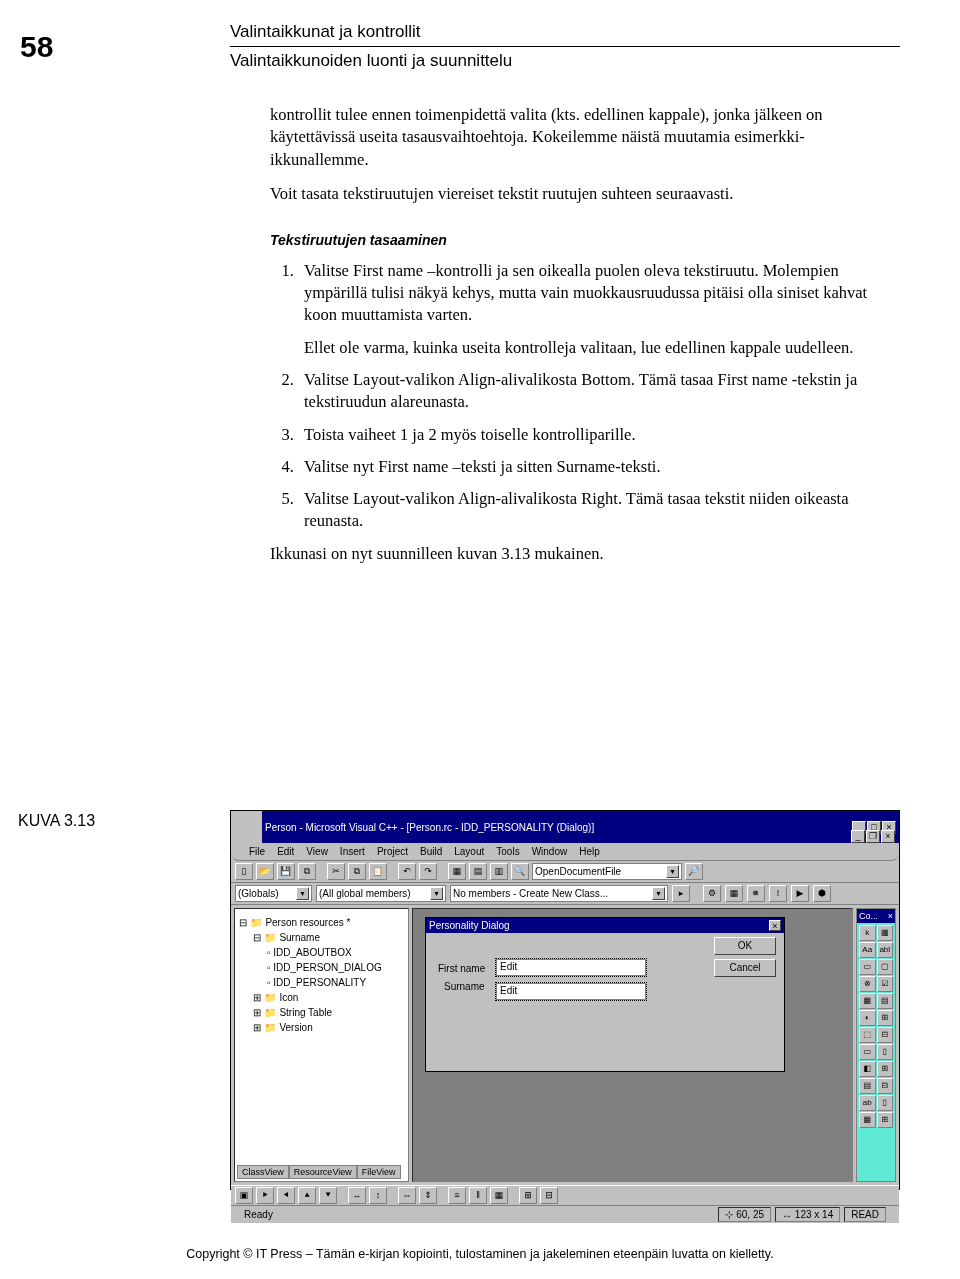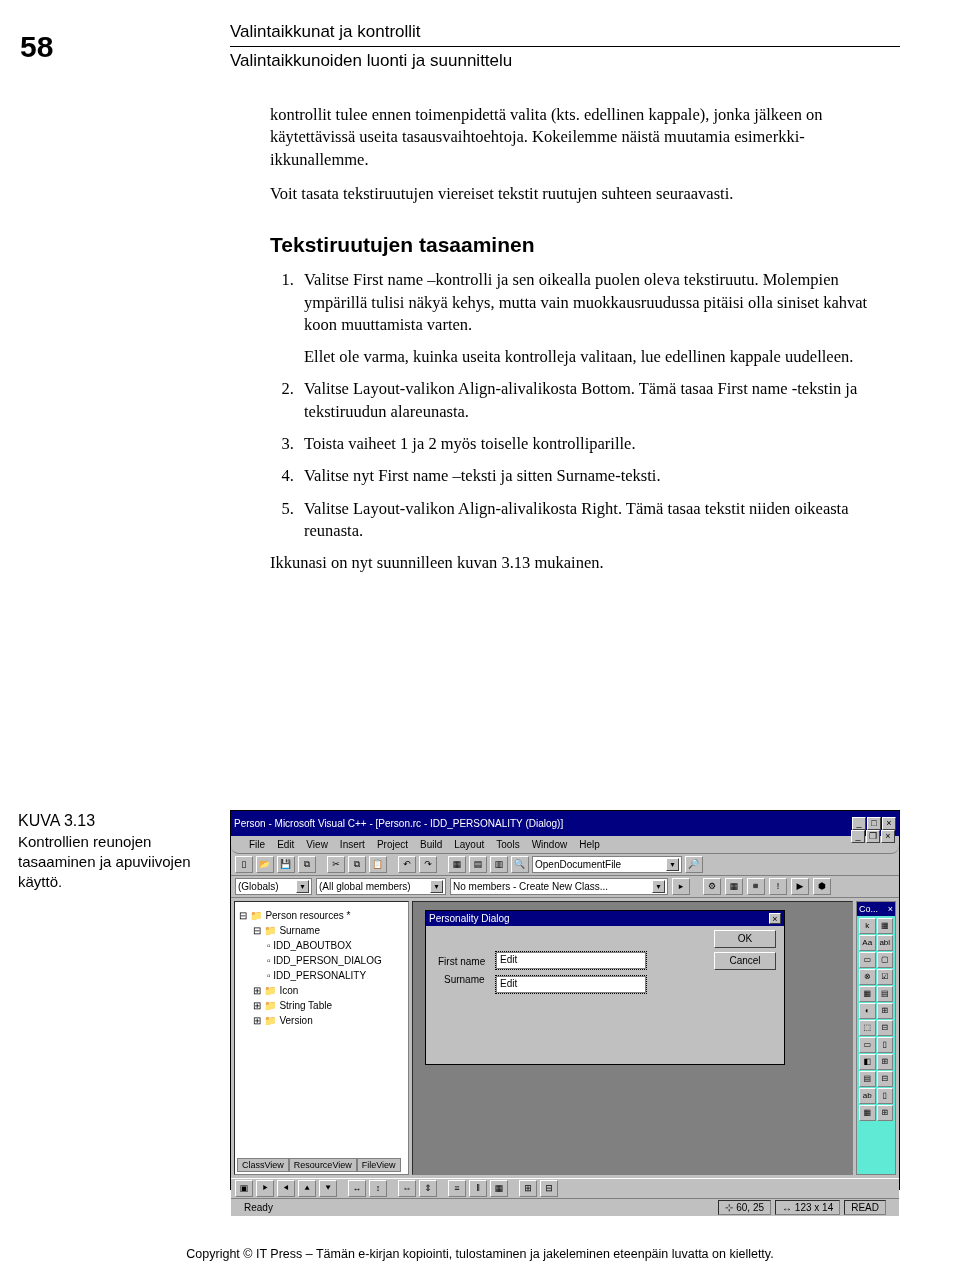--- a/index.html
+++ b/index.html
@@ -43,23 +43,24 @@
     left: 270px;
     right: 90px;
     top: 104px;
     font-size: 16.5px;
     line-height: 1.35;
   }
   .body-col p { margin-bottom: 12px; }
   .subhead {
     font-family: Arial, sans-serif;
     font-weight: bold;
-    font-size: 21px;
+    font-size: 14px;
     margin-top: 26px;
     margin-bottom: 10px;
+    font-style: italic;
   }
   ol.steps {
     list-style: decimal;
     margin-left: 28px;
   }
   ol.steps li {
     margin-bottom: 10px;
     padding-left: 6px;
   }
   ol.steps li p.sub {
@@ -68,44 +69,45 @@
   }
   .fig-caption {
     position: absolute;
     left: 18px;
     top: 810px;
     width: 205px;
     font-family: Arial, sans-serif;
     font-size: 15px;
     line-height: 1.35;
   }
-  .fig-caption .fig-label { font-weight: normal; font-size: 16px; }
+  .fig-caption .fig-label { font-weight: normal; margin-bottom: 6px; font-size: 16px; }
   .fig-caption .fig-desc { font-weight: normal; font-size: 15px; }
 
   
   .screenshot {
     position: absolute;
     left: 230px;
     top: 810px;
     width: 670px;
     height: 380px;
     background: #c0c0c0;
     border: 1px solid #000;
     font-family: 'MS Sans Serif', Tahoma, Arial, sans-serif;
     font-size: 10px;
     color: #000;
   }
   .titlebar {
     background: #000080;
     color: #fff;
-    height: 25px;
+    height: 32px;
     display: flex;
     align-items: center;
     padding: 12px 3px;
     font-size: 10px;
+    margin-left: 31px;
   }
   .titlebar .caption { flex: 1; white-space: nowrap; overflow: hidden; }
   .titlebar .sysbtns { display: flex; gap: 1px; }
   .sysbtn {
     width: 14px; height: 13px; background: #c0c0c0;
     border: 1px solid #fff; border-right-color:#404040; border-bottom-color:#404040;
     font-size: 9px; line-height: 10px; text-align: center; color:#000;
   }
   .menubar {
     background: #c0c0c0;
@@ -284,21 +286,20 @@
     <li>Valitse Layout-valikon Align-alivalikosta Bottom. Tämä tasaa First name -tekstin ja tekstiruudun alareunasta.</li>
     <li>Toista vaiheet 1 ja 2 myös toiselle kontrolliparille.</li>
     <li>Valitse nyt First name –teksti ja sitten Surname-teksti.</li>
     <li>Valitse Layout-valikon Align-alivalikosta Right. Tämä tasaa tekstit niiden oikeasta reunasta.</li>
   </ol>
   <p>Ikkunasi on nyt suunnilleen kuvan 3.13 mukainen.</p>
 </div>
 
 <div class="fig-caption">
   <div class="fig-label">KUVA 3.13</div>
-  <div class="fig-desc">Kontrollien reunojen tasaaminen ja apuviivojen käyttö.</div>
 </div>
 
 <div class="screenshot">
   <div class="titlebar">
     <span class="caption">Person - Microsoft Visual C++ - [Person.rc - IDD_PERSONALITY (Dialog)]</span>
     <span class="sysbtns">
       <span class="sysbtn">_</span>
       <span class="sysbtn">□</span>
       <span class="sysbtn">×</span>
     </span>

